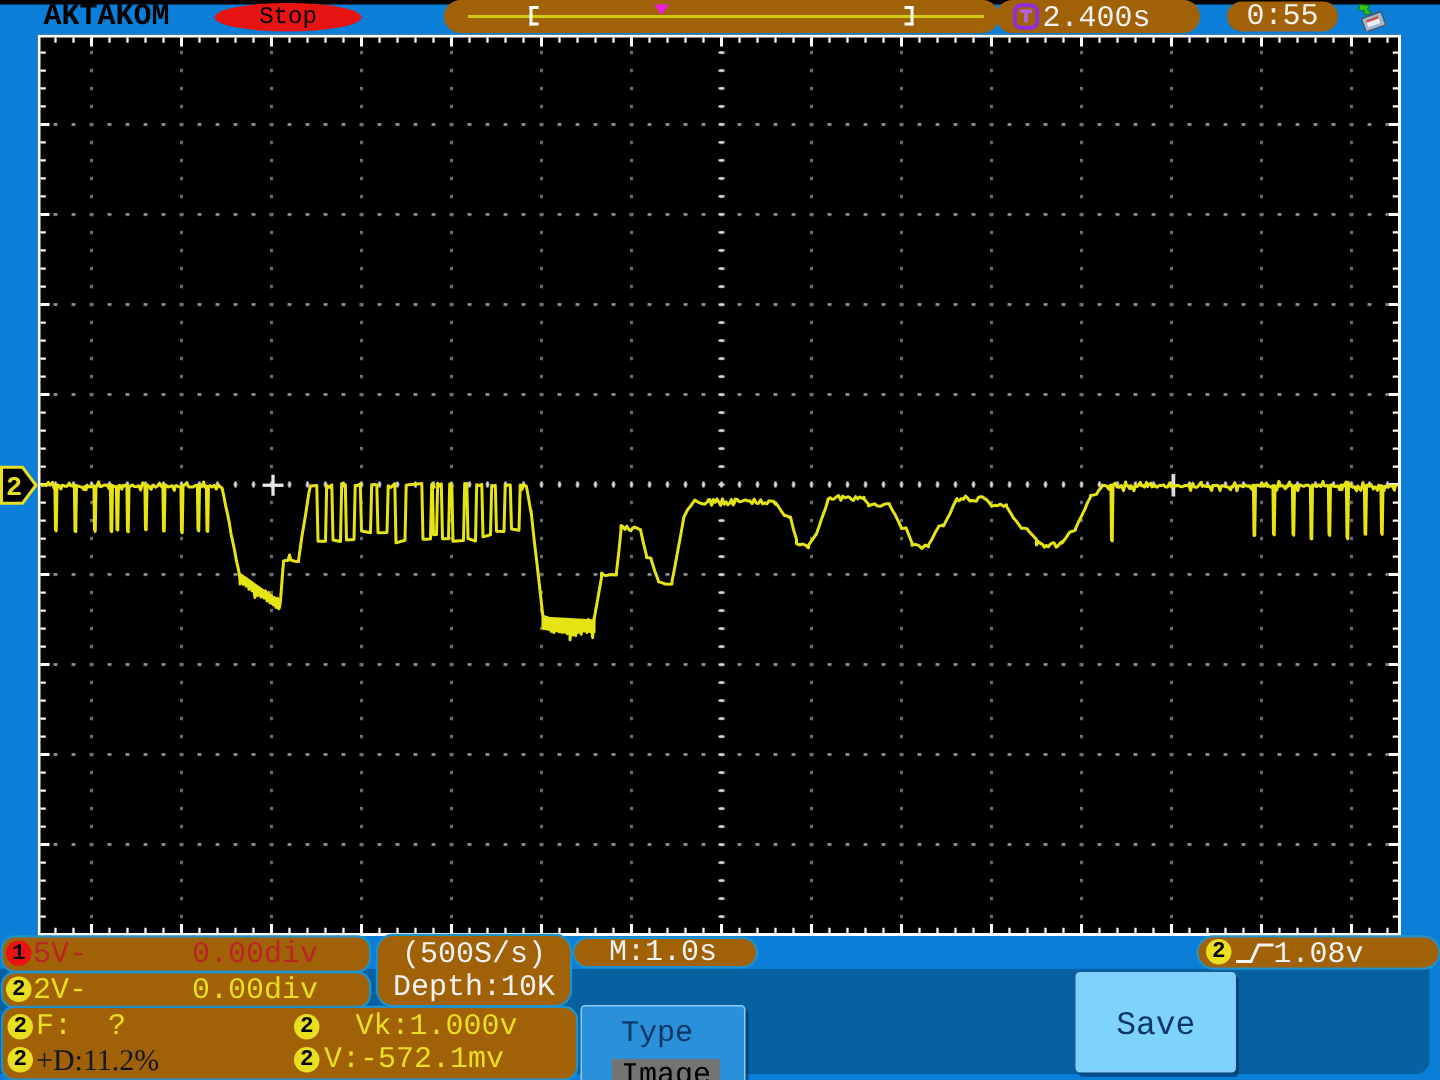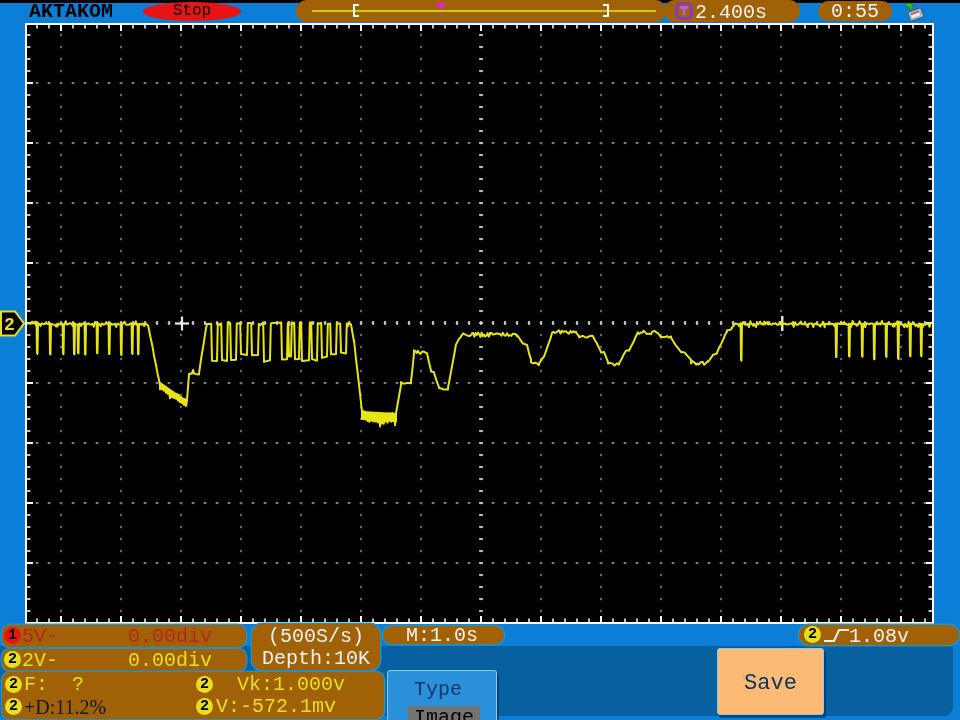--- a/index.html
+++ b/index.html
@@ -127,18 +127,18 @@
   </svg>
   <div class="a t20" style="left:849px;top:626px;height:22px;line-height:22px;color:#f2f2f2;">1.08v</div>
 
   <div class="a" style="left:387px;top:649px;width:110px;height:64px;background:#2a90da;
        border:1px solid #8ec9ef;border-radius:3px;box-shadow:2px 3px 0 rgba(4,42,84,0.55);margin-top:21px;">
     <div class="a" style="left:0;top:7px;width:100px;text-align:center;color:#0a3668;font-size:20px;">Type</div>
     <div class="a" style="left:20px;top:35px;width:72px;height:24px;background:#737373;
          color:#000;font-size:20px;line-height:24px;text-align:center;">Image</div>
   </div>
 
-  <div class="a" style="left:717px;top:648px;width:107px;height:67px;background:#fdba74;
+  <div class="a" style="left:717px;top:648px;width:107px;height:67px;background:#7dd3fc;
        border:1px solid #8ec9ef;border-radius:3px;box-shadow:2px 3px 0 rgba(4,42,84,0.55);">
     <div class="a" style="left:0;top:22px;width:105px;height:26px;line-height:26px;text-align:center;color:#0a3668;font-size:22px;">Save</div>
   </div>
 
 </div>
 
 </body></html>

